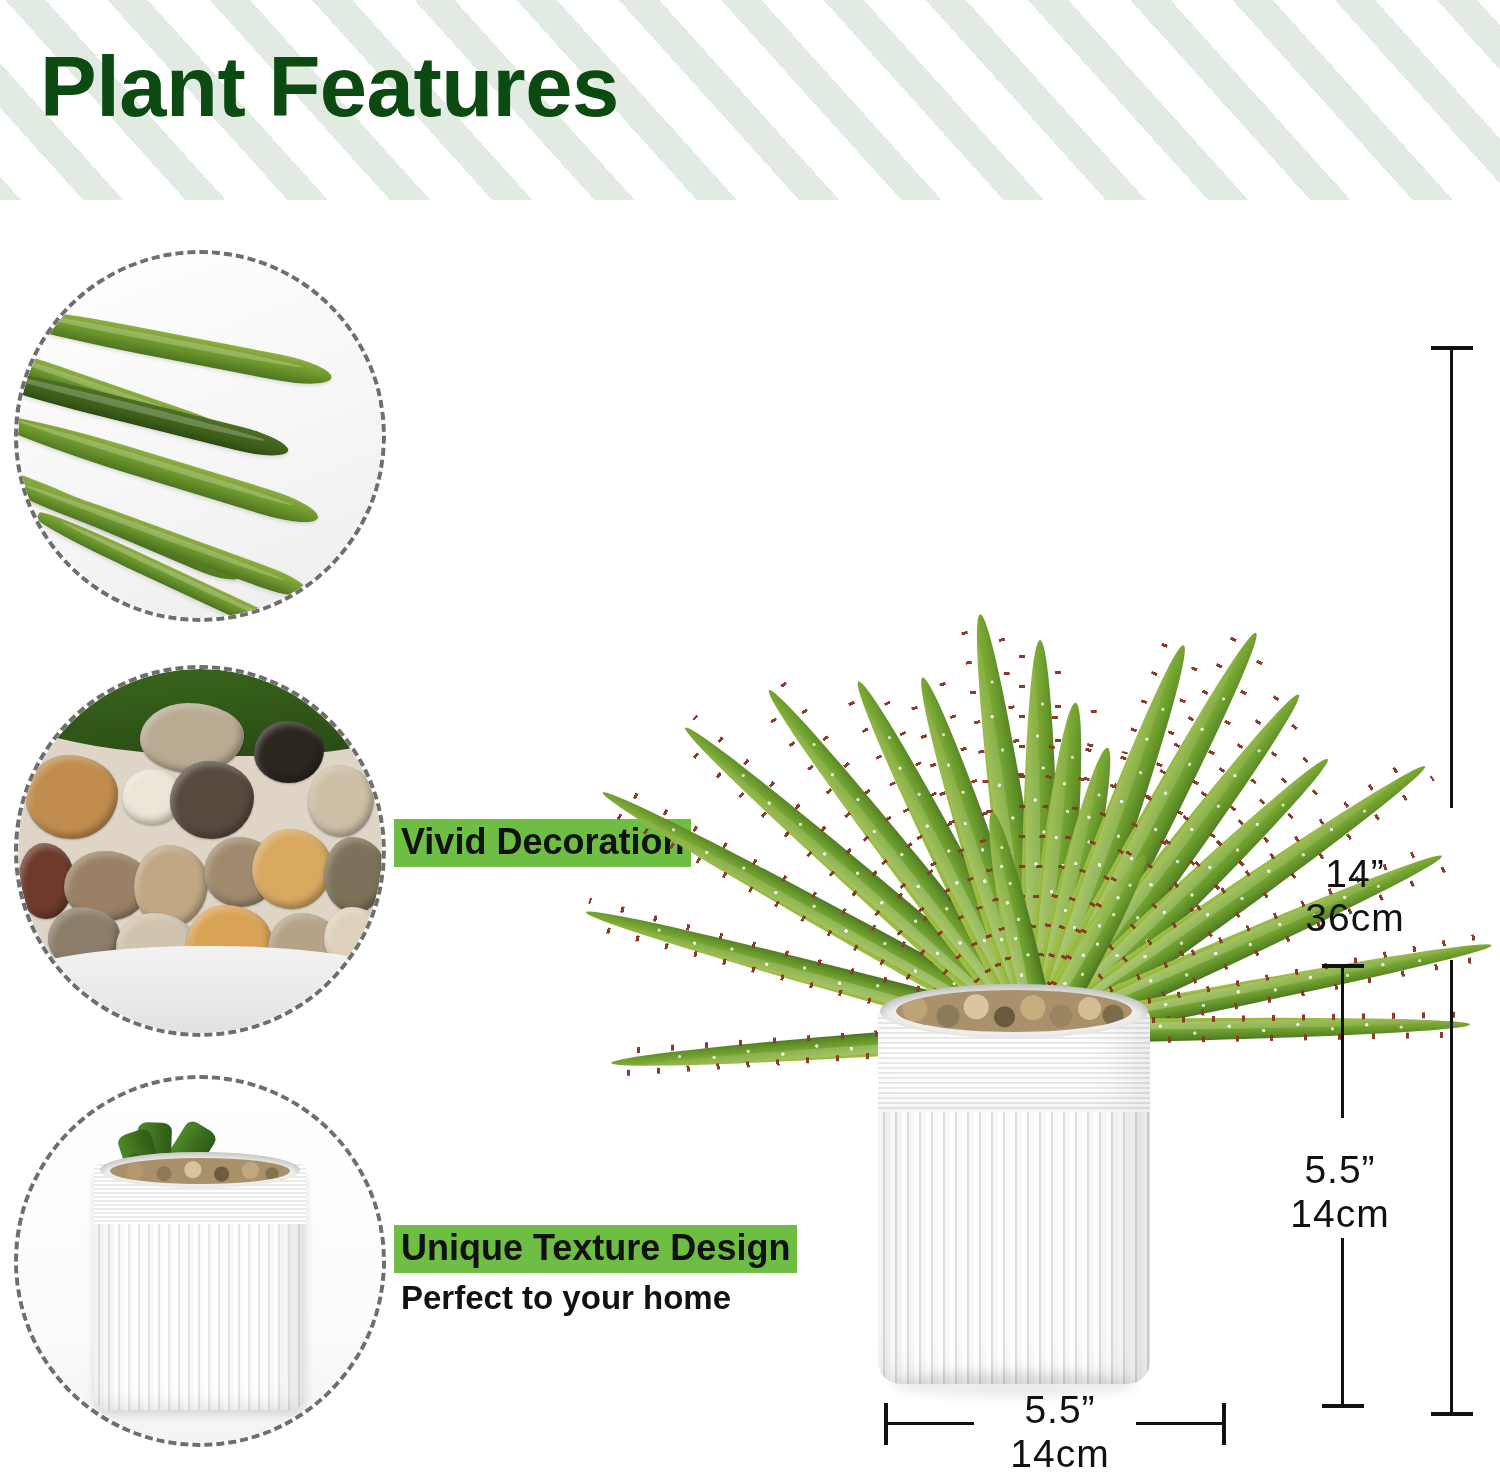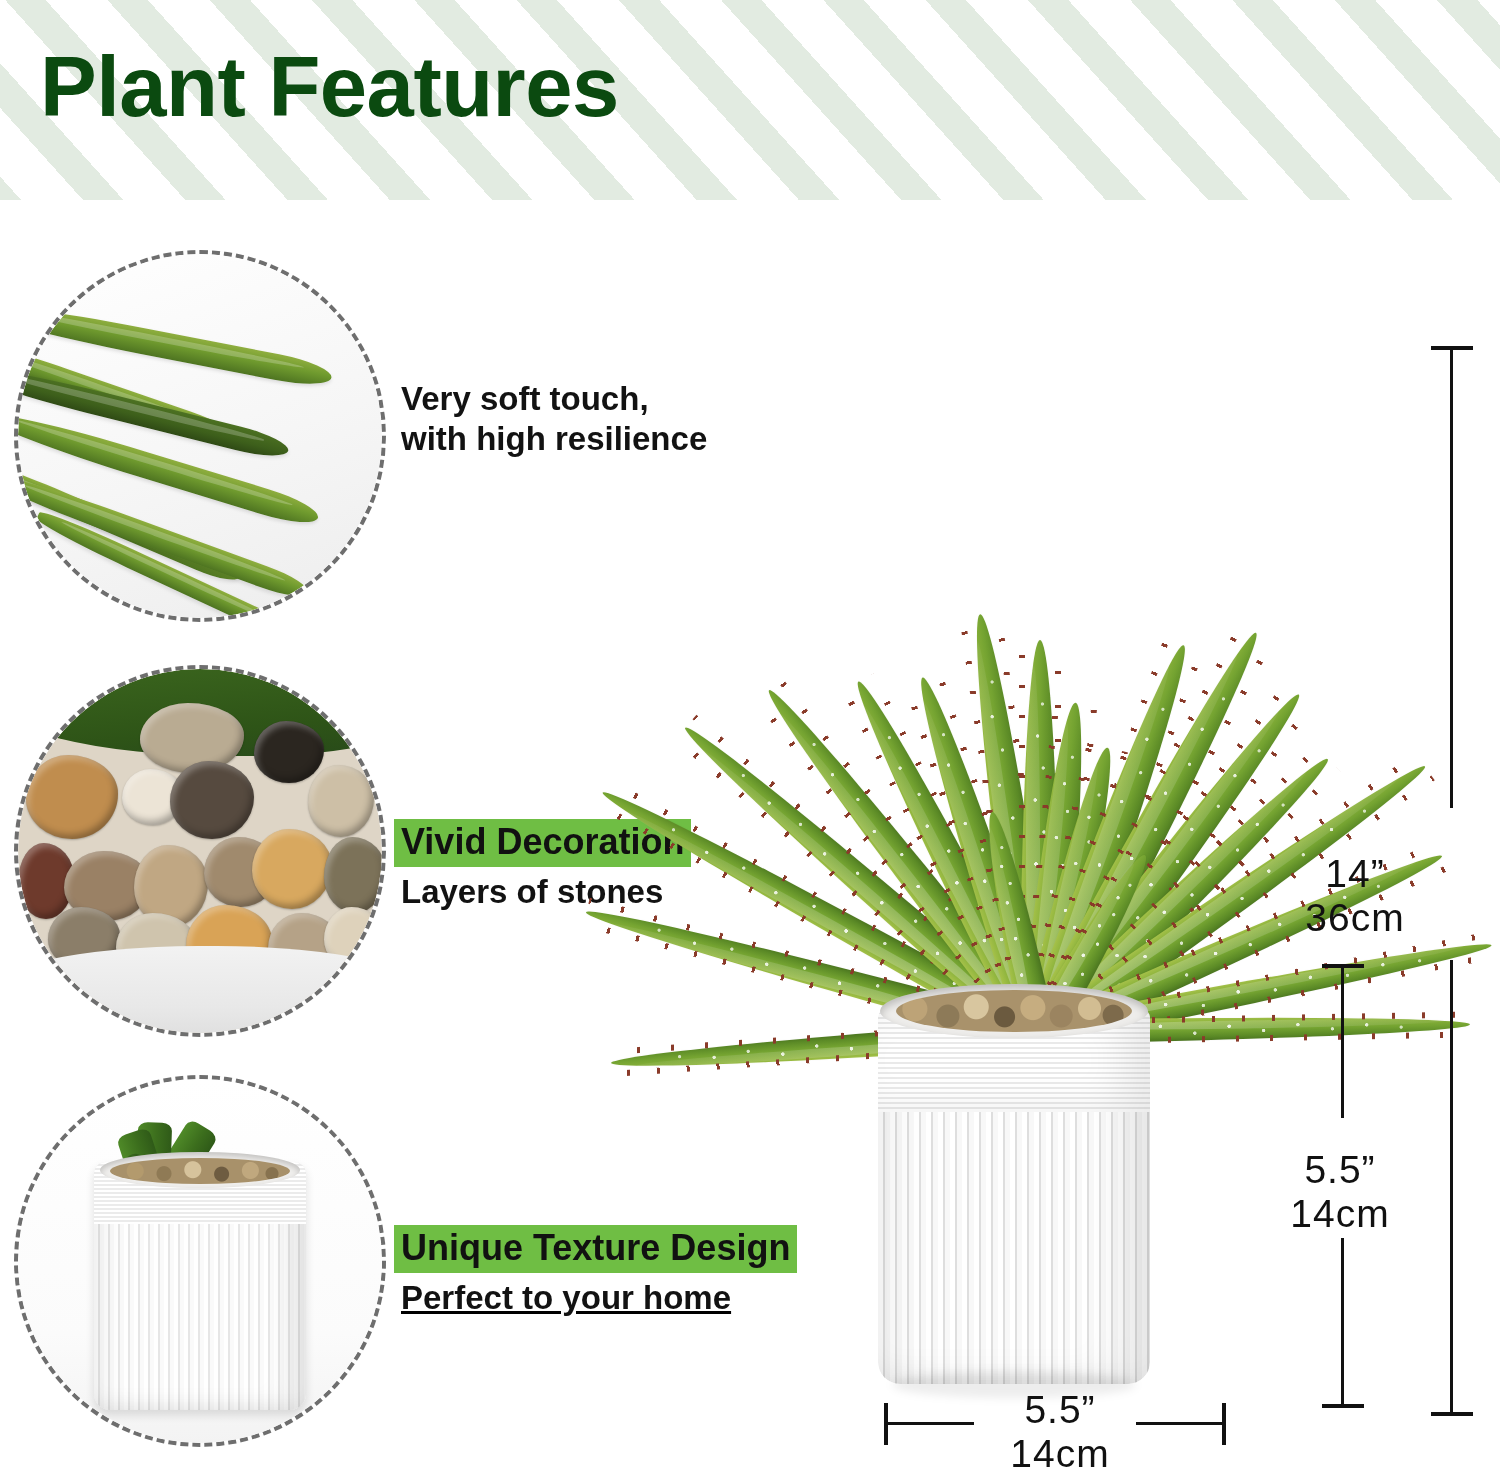--- a/index.html
+++ b/index.html
@@ -402,22 +402,20 @@
       <div class="c1-leaf tip" style="left:-40px; top:42px;  width:360px; transform:rotate(11deg);"></div>
       <div class="c1-leaf tip" style="left:-60px; top:78px;  width:290px; transform:rotate(19deg); height:22px;"></div>
       <div class="c1-leaf tip" style="left:-50px; top:105px; width:330px; transform:rotate(14deg); height:24px; background:linear-gradient(180deg,#4c7122 0%,#3d5f1b 60%,#2f4a15 100%);"></div>
       <div class="c1-leaf tip" style="left:-30px; top:150px; width:345px; transform:rotate(17deg);"></div>
       <div class="c1-leaf tip" style="left:-55px; top:196px; width:300px; transform:rotate(23deg); height:20px;"></div>
       <div class="c1-leaf tip" style="left:-20px; top:215px; width:330px; transform:rotate(20deg); height:22px;"></div>
       <div class="c1-leaf tip" style="left:20px;  top:252px; width:300px; transform:rotate(25deg); height:19px;"></div>
     </div>
   </div>
   <div class="feature-text" style="top:124px;">
-    <div class="feature-sub">Very soft touch,
-with high resilience</div>
   </div>
 </div>
 
 <div class="feature-row" id="feature-row-1">
   <div class="feature-circle">
     <div class="circle-inner">
       <div class="c2-bg"></div>
       <div class="c2-green"></div>
       <div class="stone" style="left:8px;  top:86px;  width:92px; height:84px; background:#c08d4e;"></div>
       <div class="stone" style="left:104px;top:100px; width:62px; height:56px; background:#ece4d6;"></div>
@@ -434,41 +432,40 @@
       <div class="stone" style="left:30px; top:238px; width:72px; height:62px; background:#8b7e69;"></div>
       <div class="stone" style="left:98px; top:244px; width:80px; height:66px; background:#cfc4ad;"></div>
       <div class="stone" style="left:168px;top:236px; width:86px; height:78px; background:#d9a356;"></div>
       <div class="stone" style="left:250px;top:244px; width:72px; height:68px; background:#b5a287;"></div>
       <div class="stone" style="left:306px;top:238px; width:60px; height:62px; background:#ded2bb;"></div>
       <div class="c2-white"></div>
     </div>
   </div>
   <div class="feature-text" style="top:154px;">
     <div class="feature-title">Vivid Decoration</div>
-    <div class="feature-sub">Layers of stones</div>
   </div>
 </div>
 
 <div class="feature-row" id="feature-row-2">
   <div class="feature-circle">
     <div class="circle-inner">
       <div class="c3-bg"></div>
       <div class="c3-leaf" style="left:118px; bottom:200px; width:118px; height:32px; transform:rotate(-72deg);"></div>
       <div class="c3-leaf" style="left:134px; bottom:200px; width:126px; height:34px; transform:rotate(-58deg);"></div>
       <div class="c3-leaf" style="left:150px; bottom:200px; width:120px; height:34px; transform:rotate(-88deg);"></div>
       <div class="c3-leaf" style="left:168px; bottom:200px; width:122px; height:34px; transform:rotate(-108deg);"></div>
       <div class="c3-leaf" style="left:182px; bottom:200px; width:112px; height:32px; transform:rotate(-124deg);"></div>
       <div class="c3-pot">
         <div class="c3-pot-rim"></div>
         <div class="c3-pot-mouth"></div>
         <div class="c3-gravel"></div>
       </div>
     </div>
   </div>
-  <div class="feature-text" style="top:150px;text-decoration:underline;">
+  <div class="feature-text" style="top:150px;">
     <div class="feature-title">Unique Texture Design</div>
     <div class="feature-sub">Perfect to your home</div>
   </div>
 </div>
 
 <div id="product-stage">
 
   <div id="plant-wrap">
 
     <div class="leaf" style="width:430px;height:26px;transform:rotate(176deg);">

